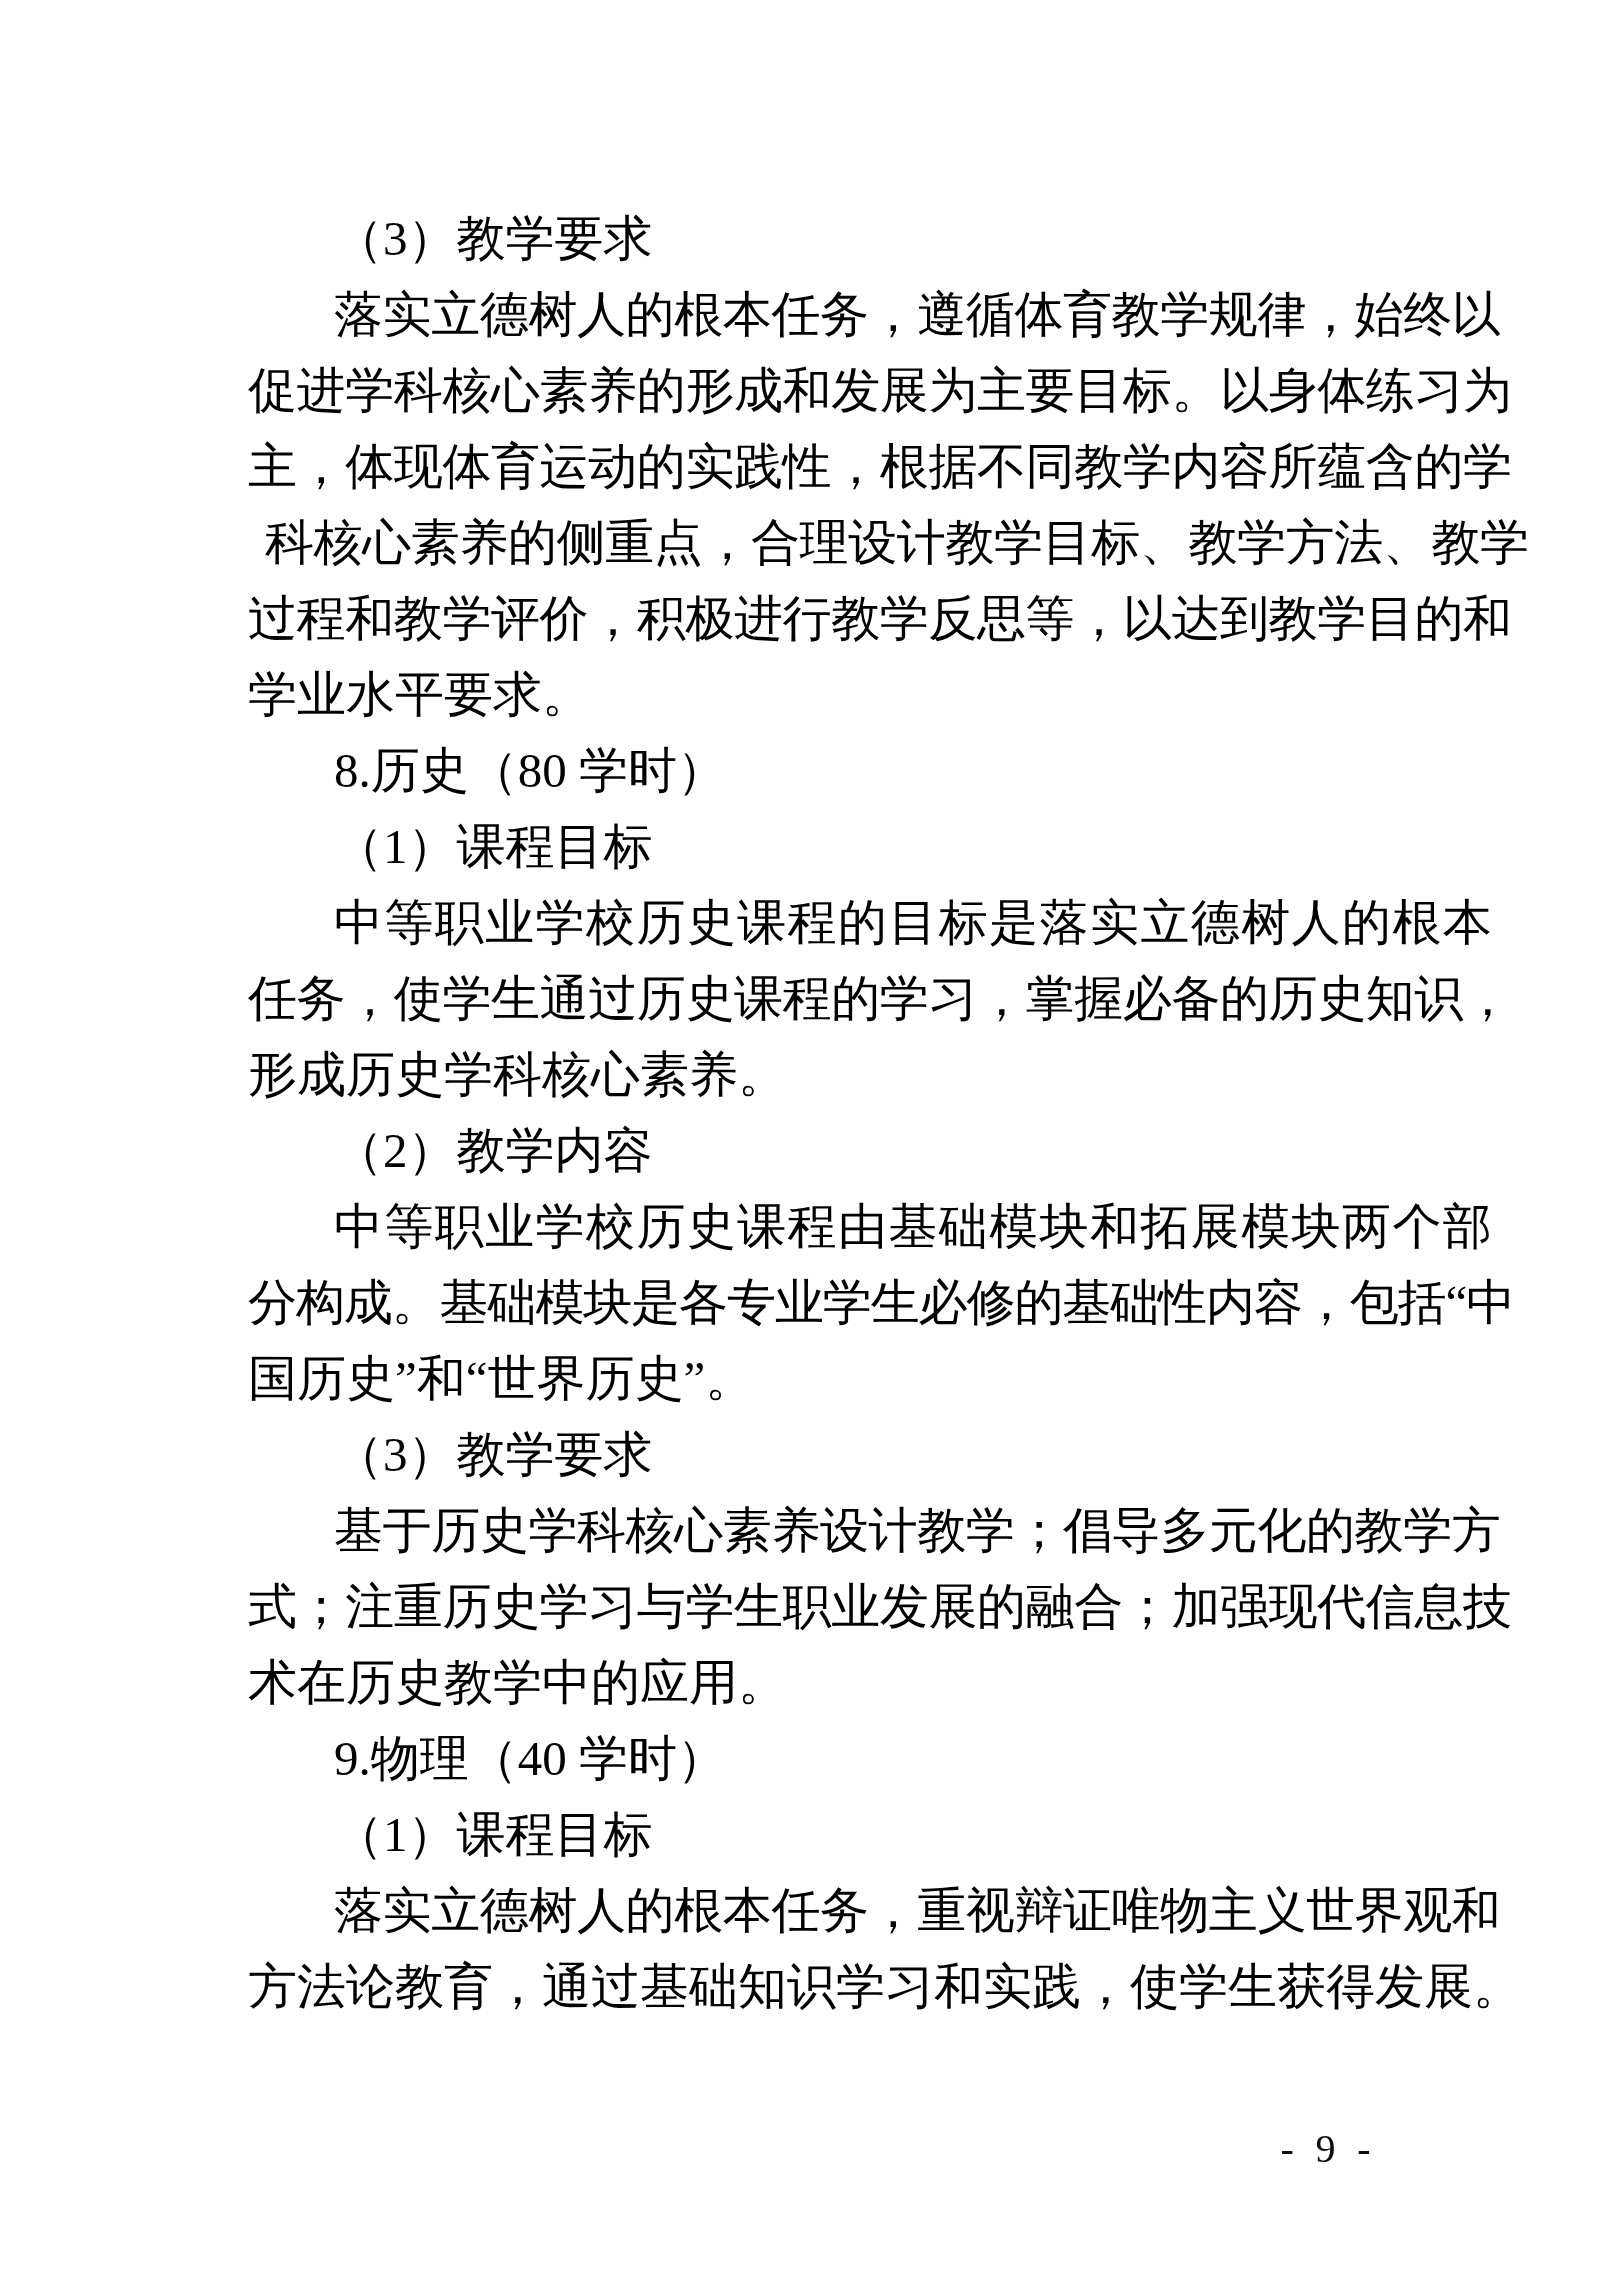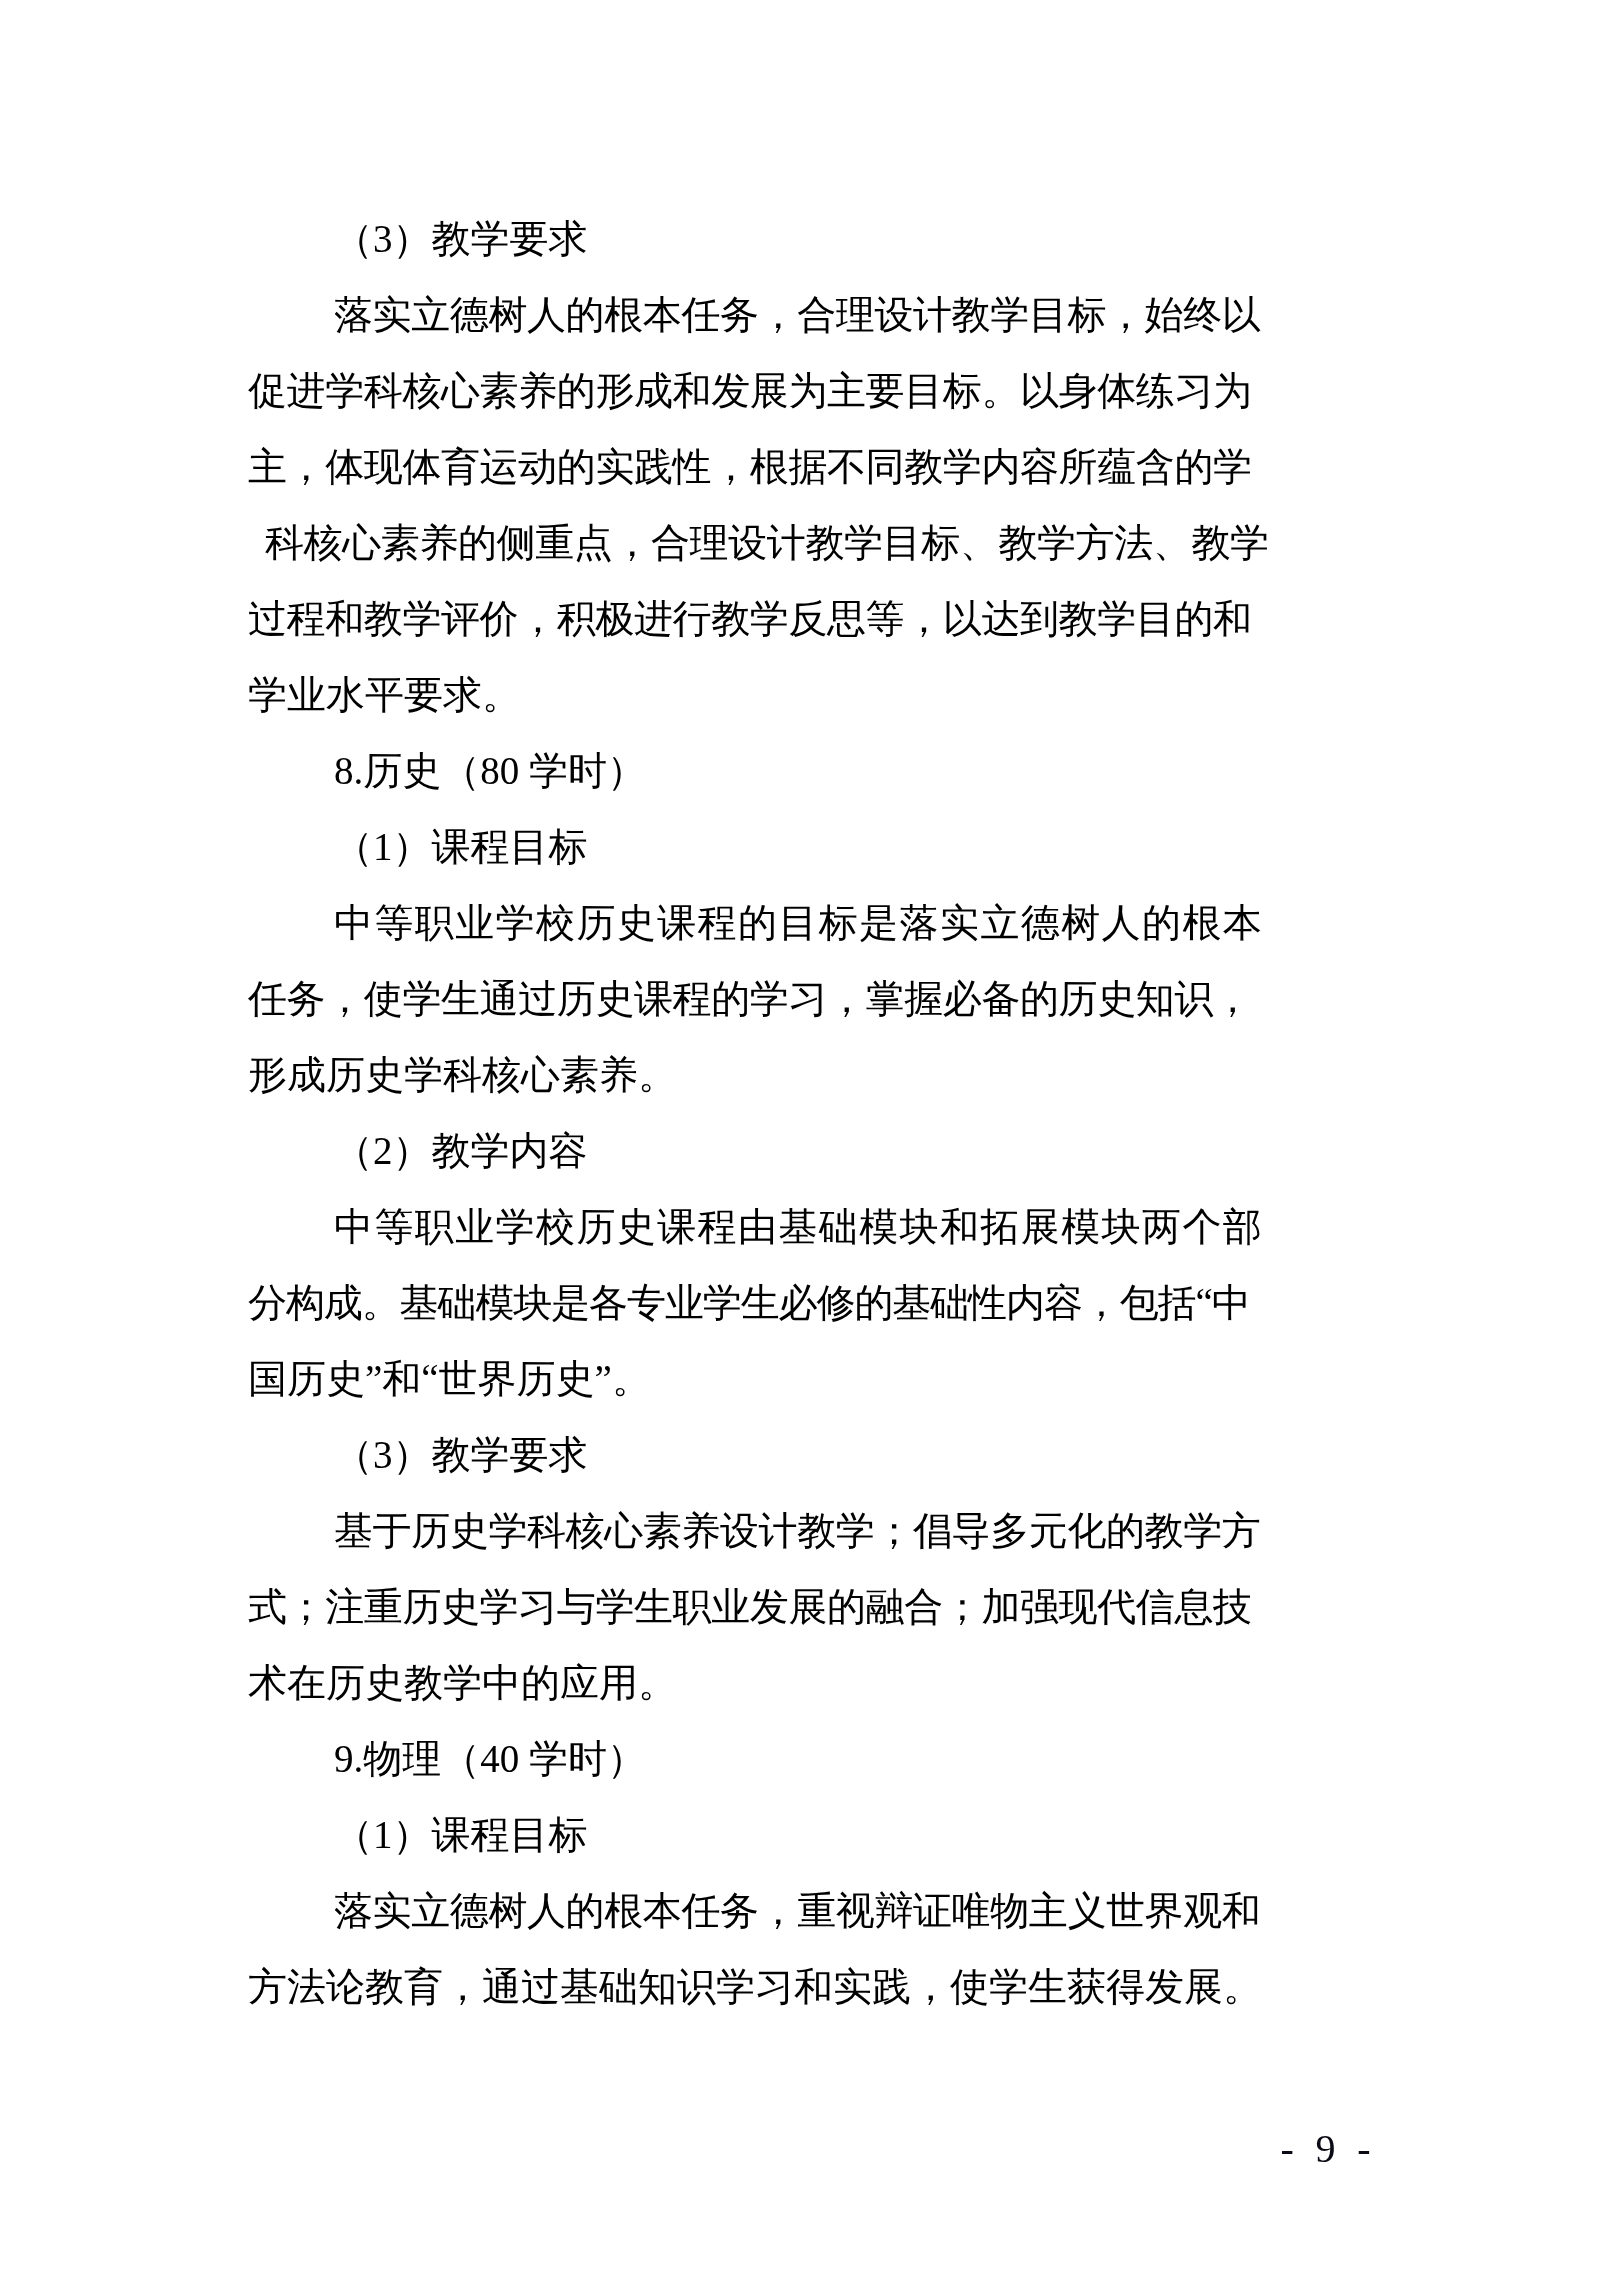--- a/index.html
+++ b/index.html
@@ -18,21 +18,21 @@
   }
   .doc-body {
     position: absolute;
     left: 248px;
     top: 201px;
     width: 1111px;
   }
   .line {
     height: 76px;
     line-height: 76px;
-    font-size: 39px;
+    font-size: 49px;
     white-space: nowrap;
     letter-spacing: 0;
   }
   
   .line.first .run,
   .line.sub .run,
   .line.heading .run {
     padding-left: 86px;
   }
   .line.heading .b {
@@ -48,21 +48,21 @@
     letter-spacing: 5.9px;
     color: #0a0a14;
   }
 </style>
 </head>
 <body>
 
 <div class="page">
   <div class="doc-body">
       <div class="line sub"><span class="run">（3）教学要求</span></div>
-      <div class="line first j"><span class="run" style="letter-spacing: -0.4px;">落实立德树人的根本任务，合理设计教学目标，始终以</span></div>
+      <div class="line first j"><span class="run" style="letter-spacing: -0.4px;">落实立德树人的根本任务，遵循体育教学规律，始终以</span></div>
       <div class="line cont j"><span class="run" style="letter-spacing: -0.4px; text-align: center;">促进学科核心素养的形成和发展为主要目标。以身体练习为</span></div>
       <div class="line cont j"><span class="run" style="letter-spacing: -0.4px;">主，体现体育运动的实践性，根据不同教学内容所蕴含的学</span></div>
       <div class="line cont j"><span class="run" style="letter-spacing: -0.4px; margin-left: 17px;">科核心素养的侧重点，合理设计教学目标、教学方法、教学</span></div>
       <div class="line cont j"><span class="run" style="letter-spacing: -0.4px;">过程和教学评价，积极进行教学反思等，以达到教学目的和</span></div>
       <div class="line cont"><span class="run">学业水平要求。</span></div>
       <div class="line heading"><span class="run"><span class="b">8.历史</span><span>（80 学时）</span></span></div>
       <div class="line sub"><span class="run">（1）课程目标</span></div>
       <div class="line first j"><span class="run" style="letter-spacing: 1.4px;">中等职业学校历史课程的目标是落实立德树人的根本</span></div>
       <div class="line cont j"><span class="run" style="letter-spacing: -0.4px;">任务，使学生通过历史课程的学习，掌握必备的历史知识，</span></div>
       <div class="line cont"><span class="run">形成历史学科核心素养。</span></div>

